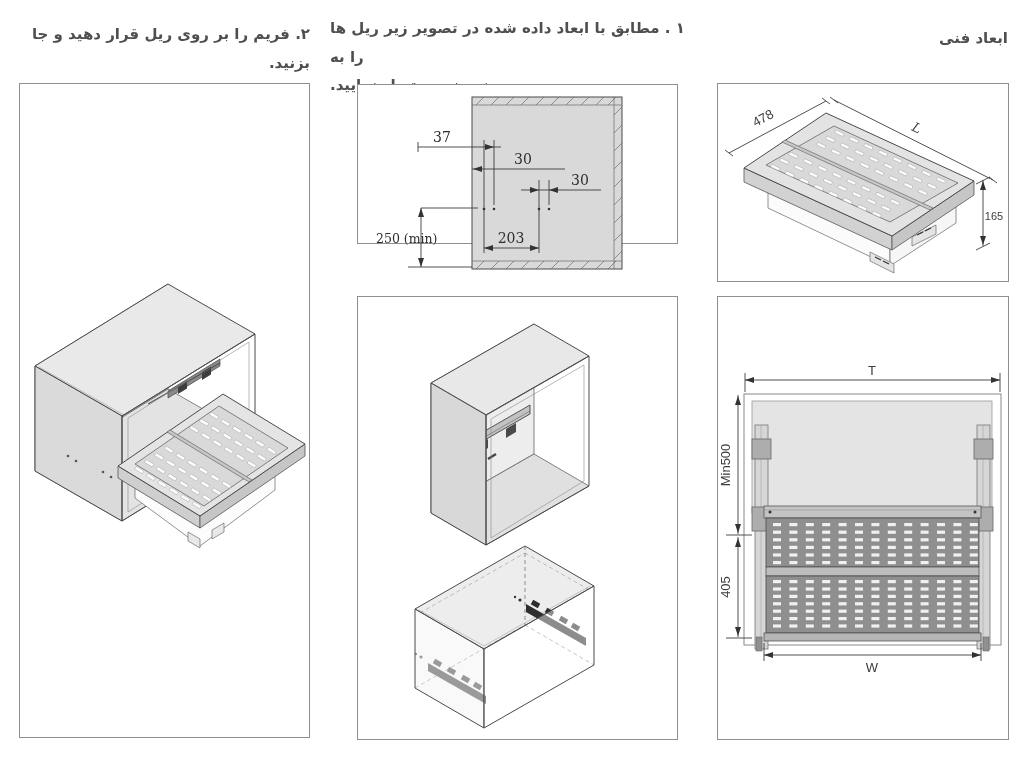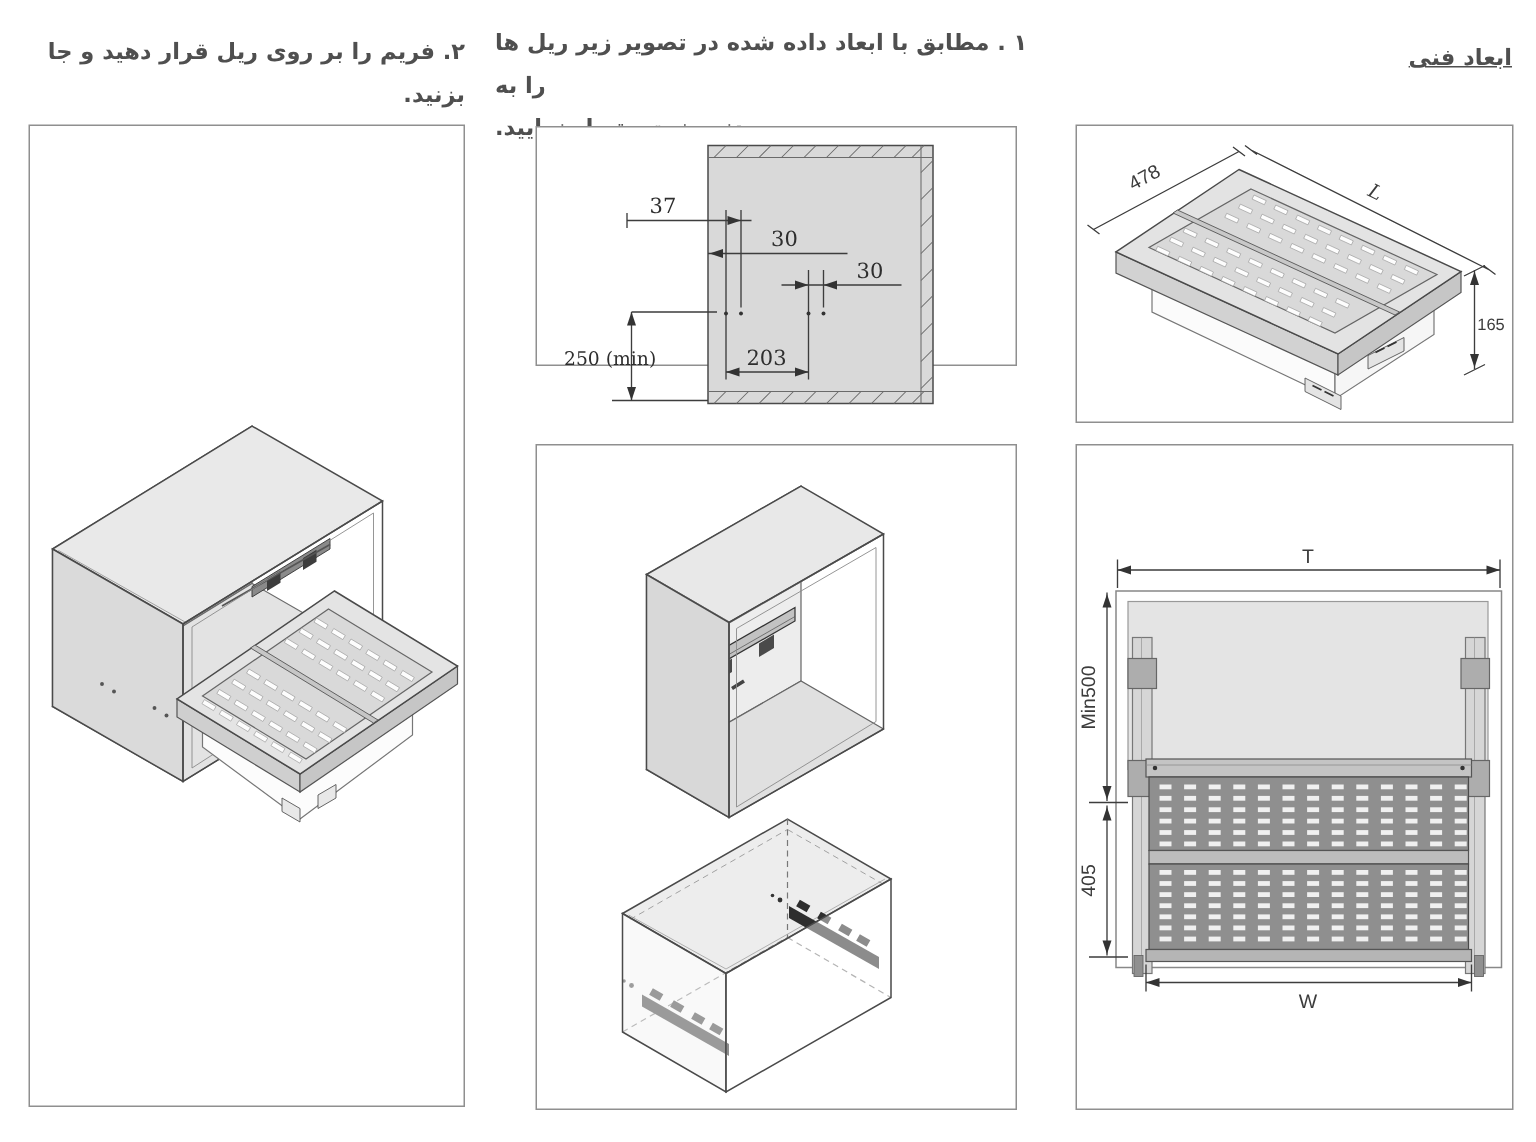--- a/index.html
+++ b/index.html
@@ -8,21 +8,21 @@
     font-family:"DejaVu Sans",sans-serif;overflow:hidden;
   }
   .panel{
     position:absolute;background:#ffffff;border:1.5px solid #8f8f8f;box-sizing:border-box;
   }
   .fa-text{
     color:#4f4f4f;font-size:15px;font-weight:600;direction:rtl;line-height:1.9;
   }
   #step2{position:absolute;left:19px;top:20px;width:291px;text-align:right;}
   #step1{position:absolute;left:330px;top:14px;width:364px;text-align:left;}
-  #title{position:absolute;left:840px;top:24px;width:168px;text-align:right;text-decoration:underline;}
+  #title{position:absolute;left:840px;top:24px;width:168px;text-align:right;}
   svg{display:block;}
   text{user-select:none;}
   .dimnum{font-family:"DejaVu Serif",serif;font-size:14px;fill:#2e2e2e;}
   .dimnum-small{font-family:"DejaVu Serif",serif;font-size:12.5px;fill:#2e2e2e;}
   .dimsans{font-family:"Liberation Sans","DejaVu Sans",sans-serif;font-size:13px;fill:#3c3c3c;}
   .dimsans-sm{font-family:"Liberation Sans","DejaVu Sans",sans-serif;font-size:11px;fill:#3c3c3c;}
   .dimital{font-family:"DejaVu Serif",serif;font-style:italic;font-size:13px;fill:#3c3c3c;}
 </style>
 </head>
 <body>

